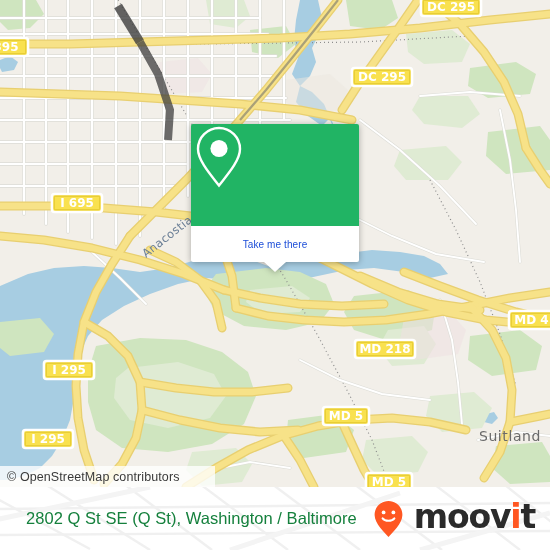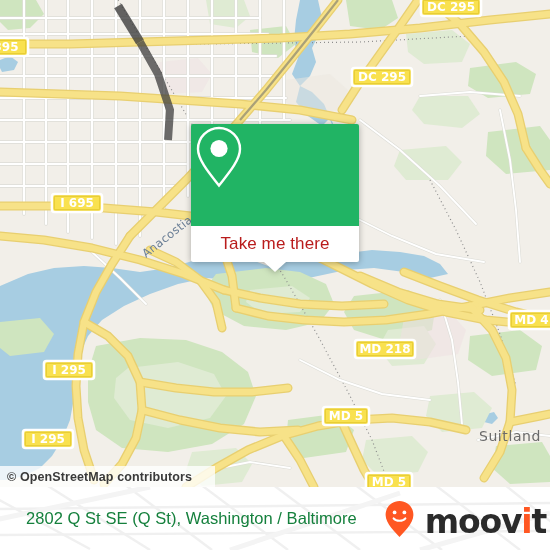--- a/index.html
+++ b/index.html
@@ -11,21 +11,21 @@
   .shot{position:relative;width:550px;height:550px;overflow:hidden;background:#fff;}
 
   
   .map{position:absolute;left:0;top:0;width:550px;height:487px;overflow:hidden;background:#f2efe9;}
   .map svg{position:absolute;left:0;top:0;}
 
   
   .attrib{
     position:absolute;left:0;top:466px;width:215px;height:21px;
     background:rgba(255,255,255,0.78);
-    display:flex;align-items:center;font-weight:bold;
+    display:flex;align-items:center;
   }
   .attrib span{
     font-size:12.5px;color:#3a3a3a;padding-left:7px;letter-spacing:.1px;
     white-space:nowrap;
   }
 
   
   .popup{
     position:absolute;left:191px;top:124px;width:168px;
     filter:drop-shadow(0 1px 3px rgba(0,0,0,.30));
@@ -33,21 +33,21 @@
   .popup-head{
     height:102px;background:#21b464;border-radius:2px 2px 0 0;
     display:flex;align-items:center;justify-content:center;
   }
   .popup-body{
     height:36px;background:#ffffff;border-radius:0 0 2px 2px;
     display:flex;align-items:center;justify-content:center;
     position:relative;
   }
   .popup-body span{
-    font-size:17px;color:#b91c1c;letter-spacing:.1px;
+    font-size:10px;color:#1d4ed8;letter-spacing:.1px;
   }
   .popup-tail{
     position:absolute;left:50%;top:100%;margin-left:-11px;
     width:0;height:0;
     border-left:11px solid transparent;
     border-right:11px solid transparent;
     border-top:10px solid #ffffff;
   }
 
   
@@ -56,22 +56,22 @@
     background:#ffffff;overflow:hidden;
     display:flex;align-items:center;
   }
   .footer-bg{position:absolute;left:0;top:0;}
   .addr{
     position:relative;z-index:2;
     font-size:16.5px;color:#15803d;padding-left:26px;letter-spacing:.05px;
     white-space:nowrap;
   }
   .logo{
-    position:absolute;z-index:2;right:4px;top:50%;transform:translateY(-50%);
-    display:flex;align-items:flex-end;gap:10px;
+    position:absolute;z-index:2;right:15px;top:50%;transform:translateY(-50%);
+    display:flex;align-items:flex-start;gap:10px;
   }
   .logo-word{
     font-size:33px;font-weight:bold;color:#2b2b2b;letter-spacing:-1.2px;
     line-height:1;font-family:"DejaVu Sans",sans-serif;
   }
 </style>
 </head>
 <body>
 
 <div class="shot">

